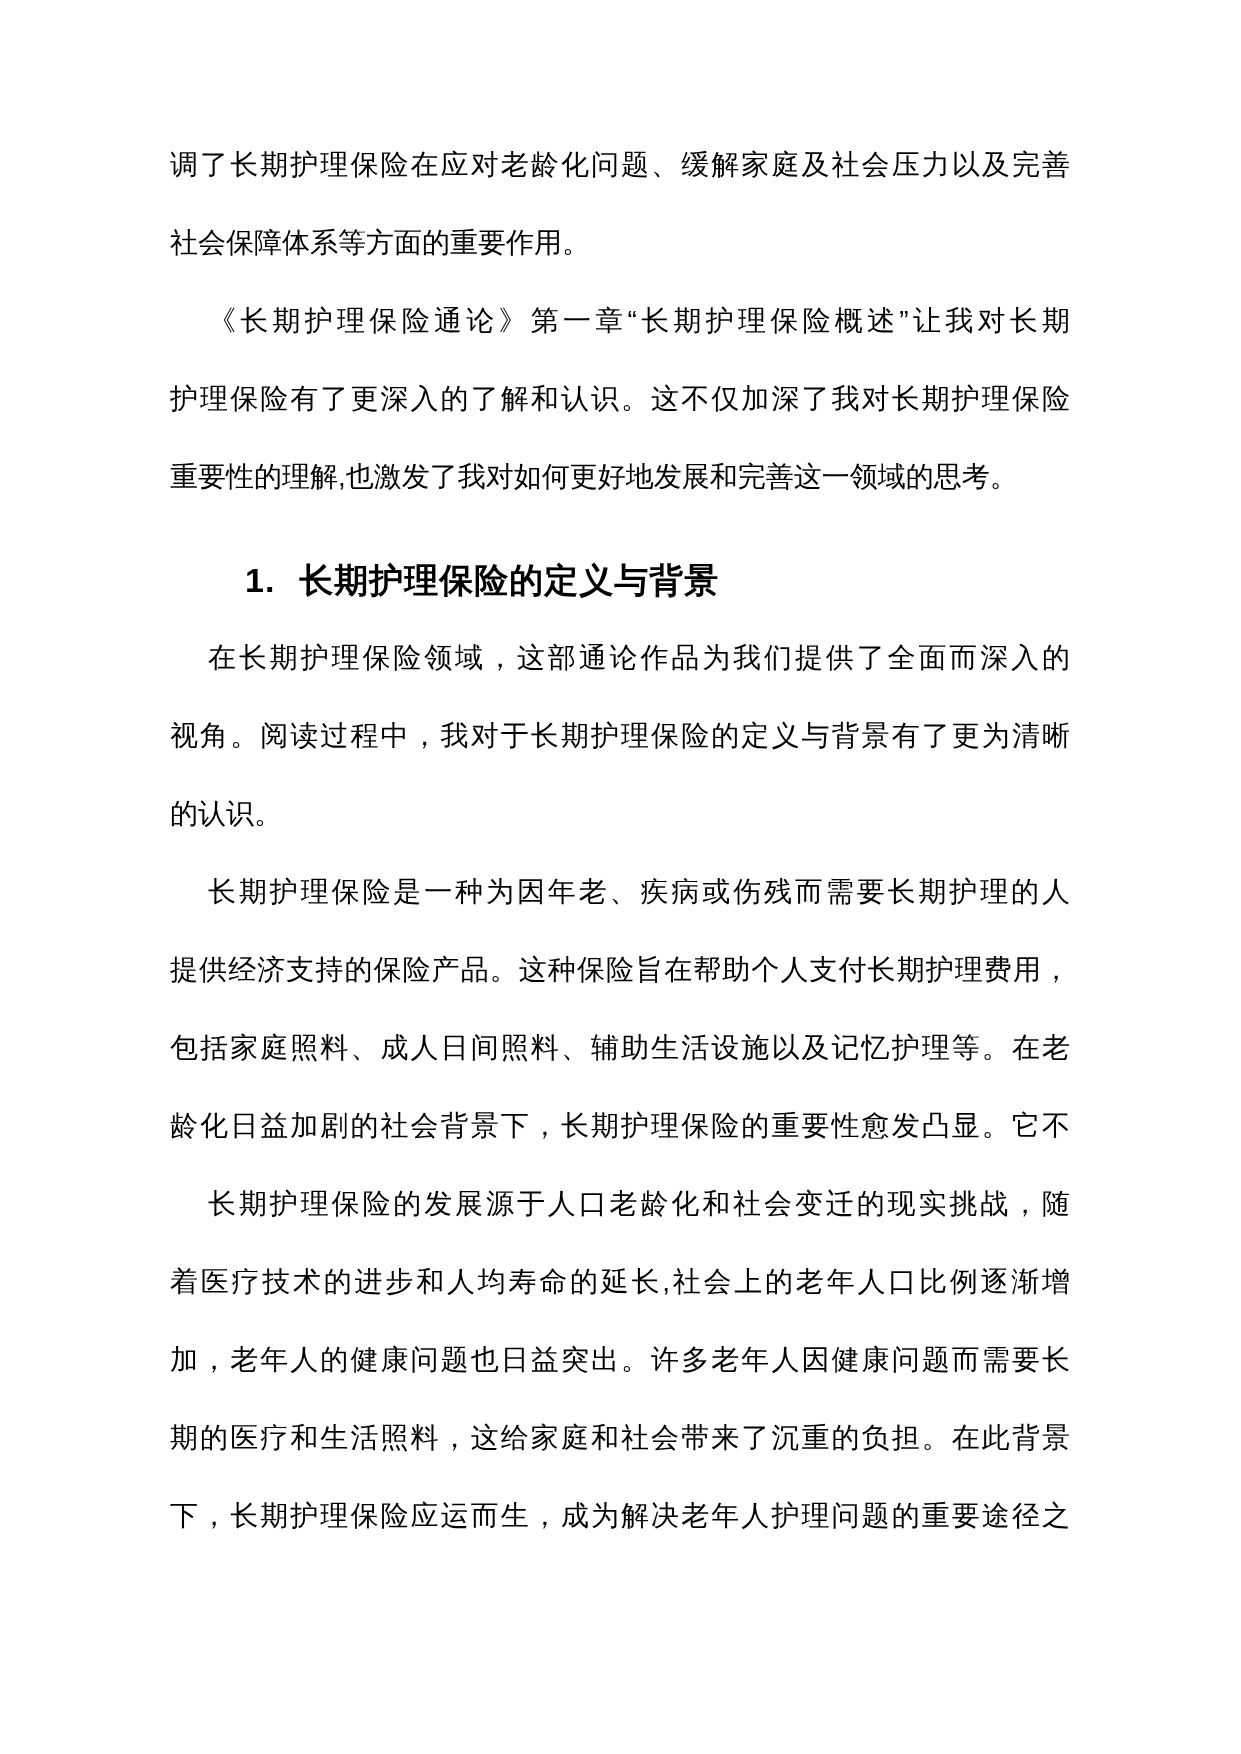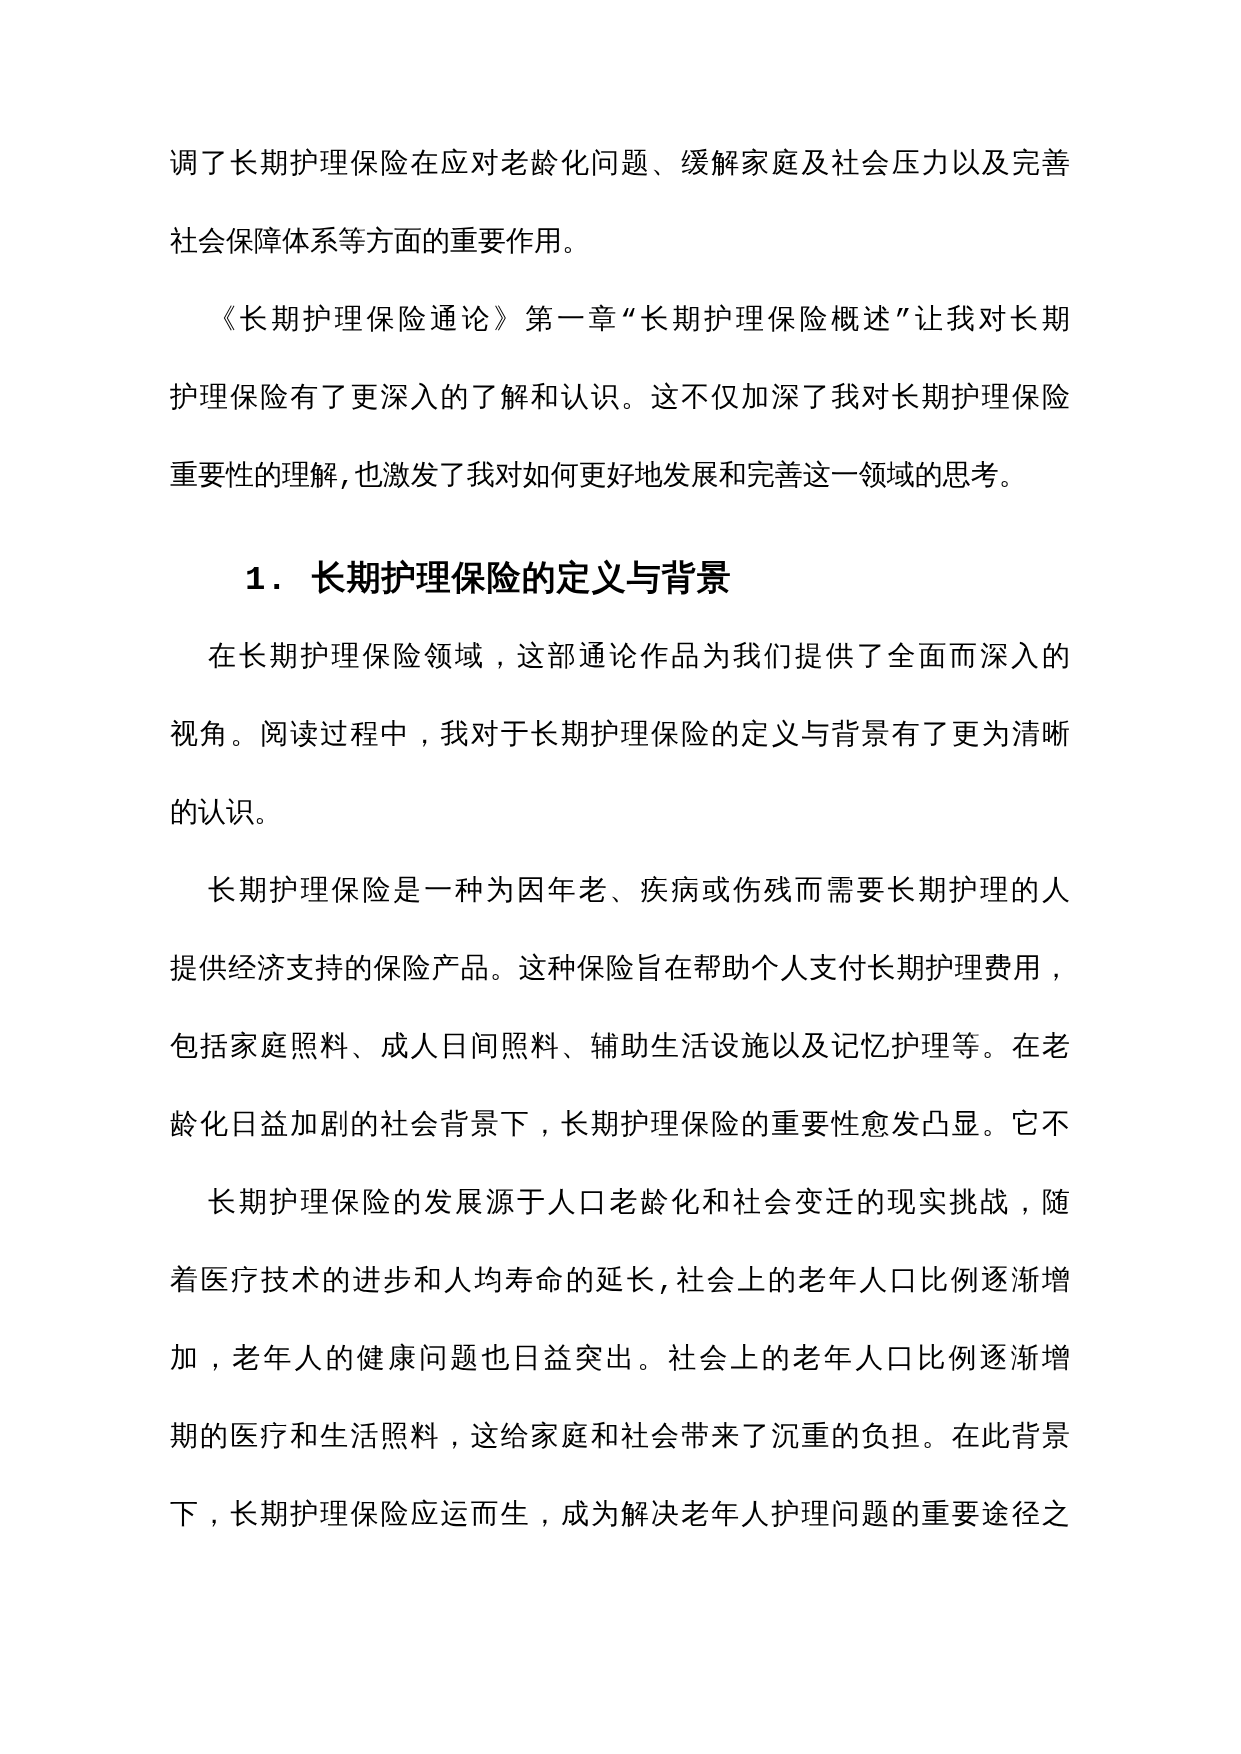--- a/index.html
+++ b/index.html
@@ -6,21 +6,21 @@
     margin: 0;
     padding: 0;
     background: #ffffff;
   }
   .page {
     position: relative;
     width: 1241px;
     height: 1754px;
     background: #ffffff;
     overflow: hidden;
-    font-family: Liberation Mono, monospace;
+    font-family: Liberation Sans, sans-serif;
     color: #000000;
   }
   .doc-body {
     position: absolute;
     left: 170px;
     top: 126px;
     width: 900px;
   }
   .line {
     font-size: 28px;
@@ -69,17 +69,17 @@
       <div class="heading"><span class="h-num">1.</span><span class="h-text">长期护理保险的定义与背景</span></div>
       <div class="line full indent">在长期护理保险领域，这部通论作品为我们提供了全面而深入的</div>
       <div class="line full">视角。阅读过程中，我对于长期护理保险的定义与背景有了更为清晰</div>
       <div class="line">的认识。</div>
       <div class="line full indent">长期护理保险是一种为因年老、疾病或伤残而需要长期护理的人</div>
       <div class="line full">提供经济支持的保险产品。这种保险旨在帮助个人支付长期护理费用，</div>
       <div class="line full">包括家庭照料、成人日间照料、辅助生活设施以及记忆护理等。在老</div>
       <div class="line full">龄化日益加剧的社会背景下，长期护理保险的重要性愈发凸显。它不</div>
       <div class="line full indent">长期护理保险的发展源于人口老龄化和社会变迁的现实挑战，随</div>
       <div class="line full">着医疗技术的进步和人均寿命的延长,社会上的老年人口比例逐渐增</div>
-      <div class="line full">加，老年人的健康问题也日益突出。社会上的老年人口比例逐渐增</div>
+      <div class="line full">加，老年人的健康问题也日益突出。许多老年人因健康问题而需要长</div>
       <div class="line full">期的医疗和生活照料，这给家庭和社会带来了沉重的负担。在此背景</div>
       <div class="line full">下，长期护理保险应运而生，成为解决老年人护理问题的重要途径之</div>
     </div>
 </div>
 
 </body></html>

